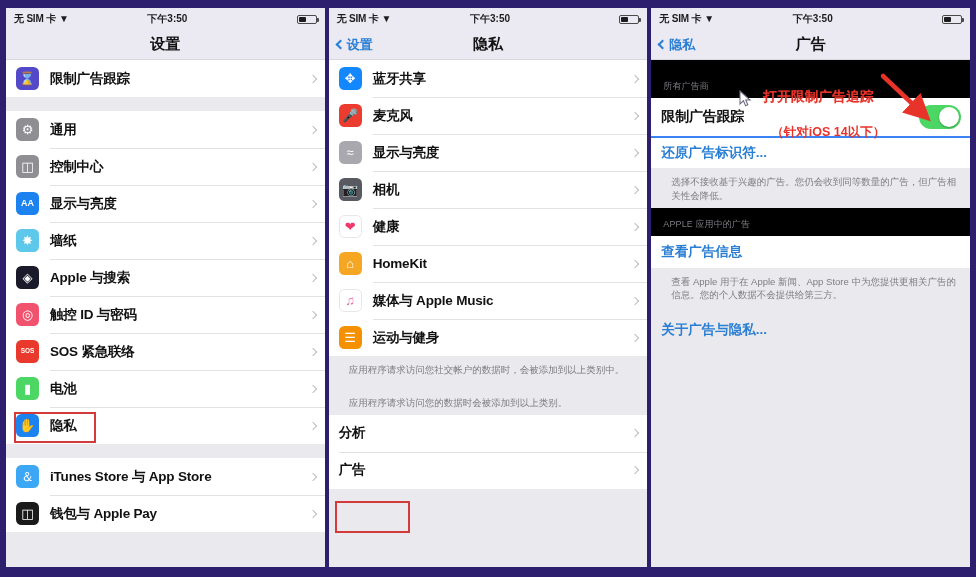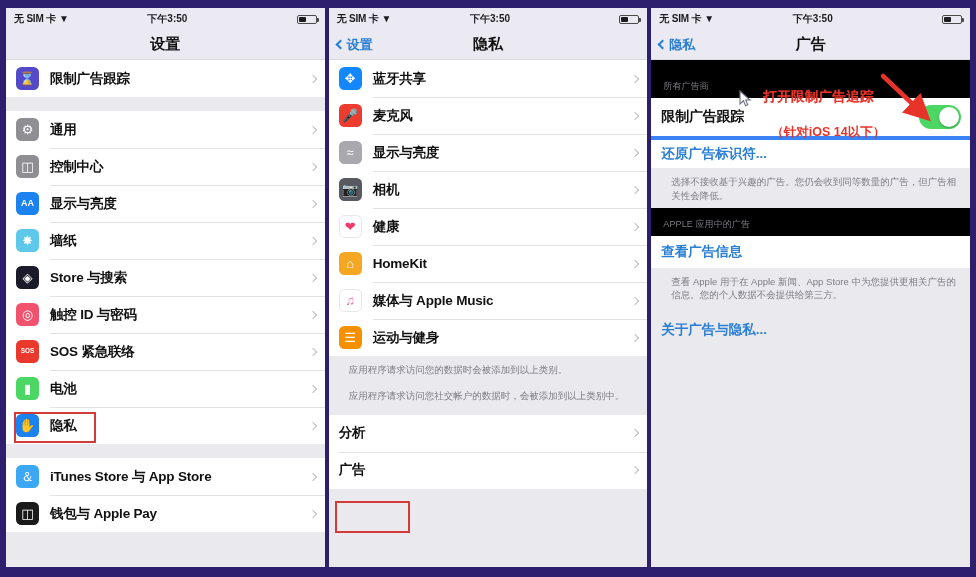--- a/index.html
+++ b/index.html
@@ -269,21 +269,21 @@
           <span class="label">显示与亮度</span>
           <span class="chev"></span>
         </div>
         <div class="row">
           <span class="ico g-wall">✸</span>
           <span class="label">墙纸</span>
           <span class="chev"></span>
         </div>
         <div class="row">
           <span class="ico g-siri">◈</span>
-          <span class="label">Store 与搜索</span>
+          <span class="label">Apple 与搜索</span>
           <span class="chev"></span>
         </div>
         <div class="row">
           <span class="ico g-touch">◎</span>
           <span class="label">触控 ID 与密码</span>
           <span class="chev"></span>
         </div>
         <div class="row">
           <span class="ico g-sos">SOS</span>
           <span class="label">SOS 紧急联络</span>
@@ -381,22 +381,22 @@
           <span class="label">媒体与 Apple Music</span>
           <span class="chev"></span>
         </div>
         <div class="row">
           <span class="ico g-fit">☰</span>
           <span class="label">运动与健身</span>
           <span class="chev"></span>
         </div>
       </div>
 
+      <div class="foot pad-b">应用程序请求访问您社交帐户的数据时，会被添加到以上类别中。</div>
       <div class="foot">应用程序请求访问您的数据时会被添加到以上类别。</div>
-      <div class="foot pad-b">应用程序请求访问您社交帐户的数据时，会被添加到以上类别中。</div>
 
       <div class="group">
         <div class="row noicon">
           <span class="label">分析</span>
           <span class="chev"></span>
         </div>
         <div class="row noicon">
           <span class="label">广告</span>
           <span class="chev"></span>
         </div>
@@ -435,21 +435,21 @@
 
       <div class="sect-head" style="padding-top:20px;">所有广告商</div>
 
       <div class="group">
         <div class="togglerow">
           <span class="label">限制广告跟踪</span>
           <span class="switch">
               <span class="knob"></span>
             </span>
         </div>
-        <div class="linkrow" style="border-top:4px solid #3b82f6;">还原广告标识符...</div>
+        <div class="linkrow" style="border-top:2px solid #3b82f6;">还原广告标识符...</div>
       </div>
 
       <div class="foot">选择不接收基于兴趣的广告。您仍会收到同等数量的广告，但广告相关性会降低。</div>
 
       <div class="sect-head">APPLE 应用中的广告</div>
 
       <div class="group">
         <div class="linkrow">查看广告信息</div>
       </div>
 

